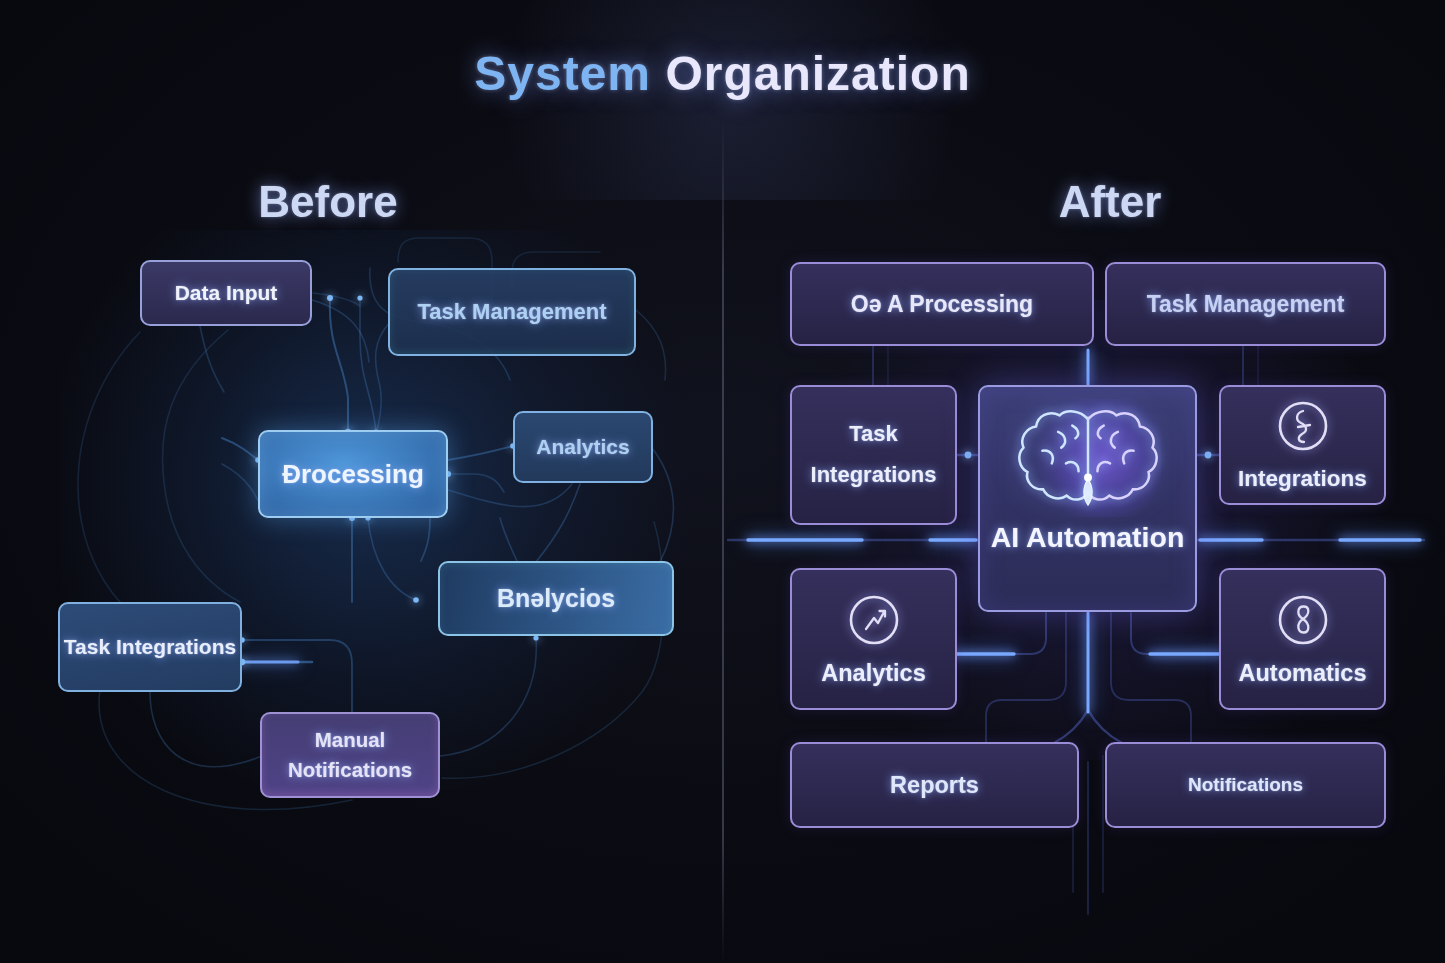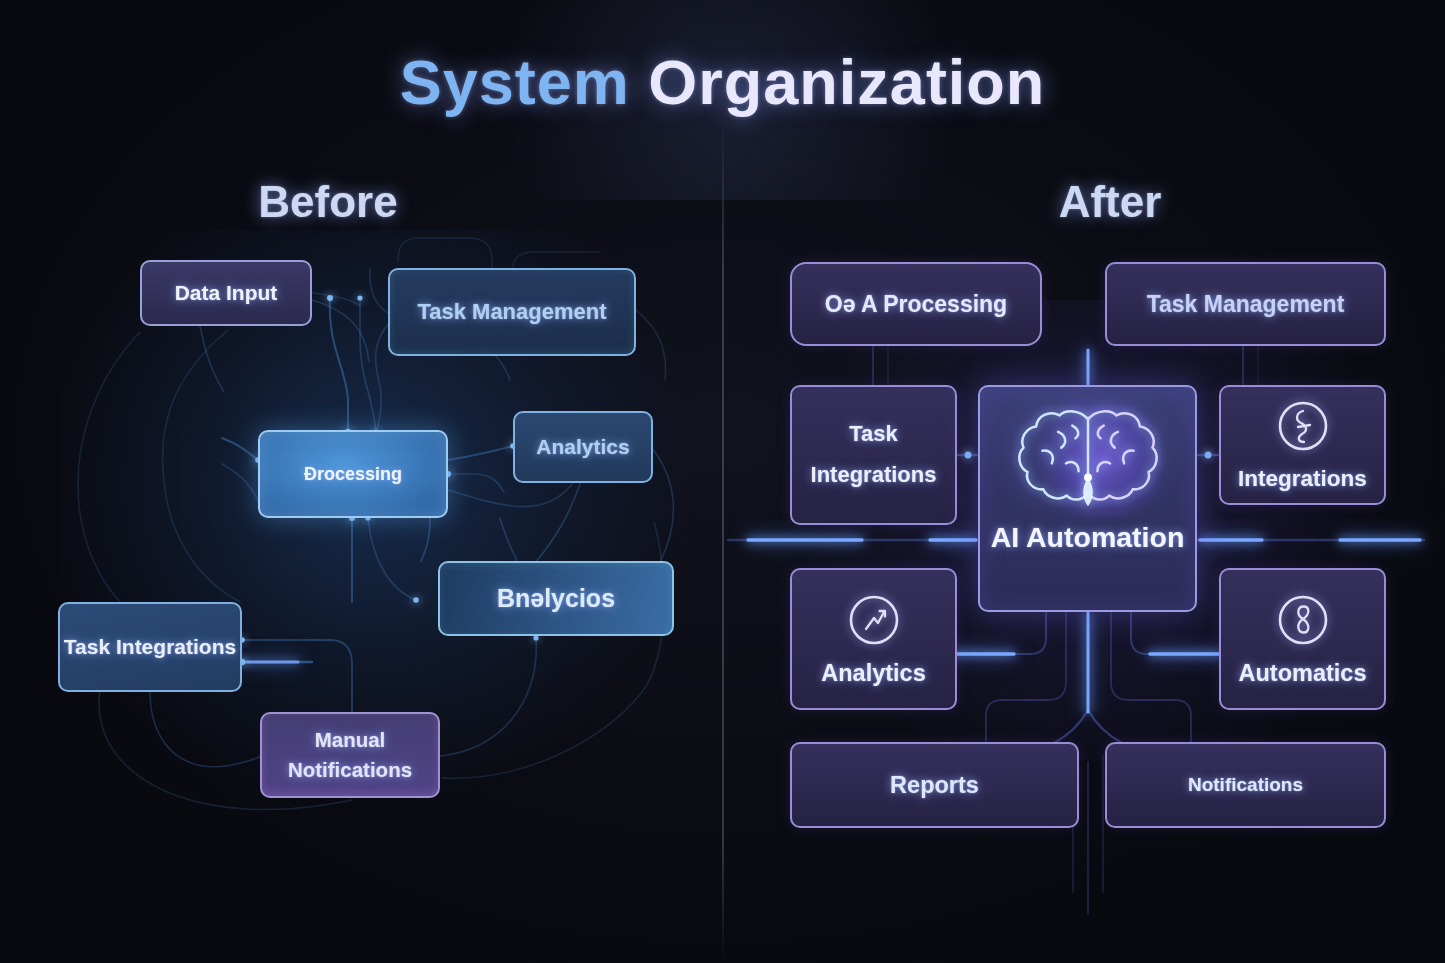--- a/index.html
+++ b/index.html
@@ -16,21 +16,21 @@
     background:radial-gradient(circle at 50% 45%, rgba(96,82,210,.22) 0%, rgba(60,50,140,.12) 50%, rgba(0,0,0,0) 75%);}
   .title-glow{left:420px;top:0;width:620px;height:200px;
     background:radial-gradient(circle at 50% 50%, rgba(120,140,230,.14) 0%, rgba(0,0,0,0) 70%);}
   .divider{position:absolute;left:722px;top:120px;width:2px;height:843px;
     background:linear-gradient(180deg, rgba(150,160,190,0) 0%, rgba(150,160,190,.30) 18%, rgba(150,160,190,.30) 85%, rgba(150,160,190,0) 100%);}
   .decor{position:absolute;left:0;top:0;pointer-events:none;}
   .decor .glowseg{filter:drop-shadow(0 0 5px #6e9dff) drop-shadow(0 0 9px rgba(90,140,255,.6));}
   .decor .dots{filter:drop-shadow(0 0 4px #8cc0ff);}
 
   .title{position:absolute;left:0;top:46px;width:1445px;margin:0;text-align:center;
-    font-size:63px;font-weight:800;letter-spacing:1px;
+    font-size:48px;font-weight:800;letter-spacing:1px;
     text-shadow:0 0 22px rgba(130,155,255,.55),0 0 4px rgba(200,215,255,.35);}
   .title .t1{color:#7db4f1;}
   .title .t2{color:#e9e7fb;}
   .heading{position:absolute;margin:11px;font-size:44px;font-weight:800;color:#ccd8f4;transform:translateX(-50%);
     text-shadow:0 0 16px rgba(140,165,255,.6),0 0 3px rgba(220,230,255,.35);}
   .before-h{left:317px;top:166px;}
   .after-h{left:1099px;top:166px;}
 
   .bx{position:absolute;border-radius:10px;border:2px solid;box-sizing:border-box;
     display:flex;flex-direction:column;align-items:center;justify-content:center;
@@ -38,38 +38,38 @@
     text-shadow:0 0 10px rgba(140,170,255,.8),0 0 2px rgba(225,235,255,.5);}
 
   
   .b-datainput{left:140px;top:260px;width:172px;height:66px;font-size:21px;color:#f0f2fa;
     background:linear-gradient(180deg,#3b3966,#2b294d);border-color:#98a0da;}
   .b-taskmgmt{left:388px;top:268px;width:248px;height:88px;font-size:22px;color:#aed0f2;
     background:linear-gradient(180deg,rgba(39,63,101,.92),rgba(29,47,78,.92));border-color:#7fb2e2;
     box-shadow:inset 0 -2px 8px rgba(80,200,200,.18);}
   .b-integrat{left:60px;top:384px;width:162px;height:93px;font-size:20.5px;line-height:1.45;color:#e8eefb;
     background:linear-gradient(165deg,#2c4a76,#223a5e);border-color:#6f9fd4;}
-  .b-drocessing{left:258px;top:430px;width:190px;height:88px;font-size:18px;color:#eef5ff;
+  .b-drocessing{left:258px;top:430px;width:190px;height:88px;font-size:26px;color:#eef5ff;
     background:radial-gradient(ellipse at 45% 38%,#4e97d9,#2f65a5 85%);border-color:#9ecdf2;
     box-shadow:0 0 26px rgba(85,155,225,.45),inset 0 0 18px rgba(160,210,255,.25);}
   .b-analytics{left:513px;top:411px;width:140px;height:72px;font-size:21px;color:#aed0f2;
     background:linear-gradient(180deg,#2b4871,#22395b);border-color:#7fb2e2;}
   .b-bnolycios{left:438px;top:561px;width:236px;height:75px;font-size:25px;color:#dcebfa;
     background:linear-gradient(100deg,#1f3b61,#3a6da5);border-color:#8cc4e8;
     box-shadow:inset 0 2px 8px rgba(120,220,220,.12);}
   .b-taskint{left:58px;top:602px;width:184px;height:90px;font-size:21px;line-height:1.45;color:#e8eefb;
     background:linear-gradient(170deg,#2d4b78,#233c61);border-color:#7fb0e0;}
   .b-manualnotif{left:260px;top:712px;width:180px;height:86px;font-size:20.5px;line-height:1.45;color:#e6e3f7;
     background:linear-gradient(180deg,#453e74,#4f4386);border-color:#9f92d4;
     box-shadow:inset 0 -3px 9px rgba(190,120,220,.28);}
 
   
   .a-box{background:linear-gradient(180deg,#35305c,#262244);border-color:#9b8cd8;
     box-shadow:0 0 14px rgba(100,80,200,.18);}
-  .a-oa{left:790px;top:262px;width:252px;height:84px;font-size:23px;color:#e9e8fa;border-radius:16px;}
+  .a-oa{left:790px;top:262px;width:304px;height:84px;font-size:23px;color:#e9e8fa;}
   .a-taskmgmt{left:1105px;top:262px;width:281px;height:84px;font-size:23px;color:#c7d1f4;}
   .a-taskint{left:790px;top:385px;width:167px;height:140px;font-size:22px;line-height:1.85;color:#eceefc;}
   .a-integrations{left:1219px;top:385px;width:167px;height:120px;font-size:22.5px;color:#eceefc;gap:12px;}
   .a-analytics{left:790px;top:568px;width:167px;height:142px;font-size:23.5px;color:#eceefc;gap:12px;}
   .a-automatics{left:1219px;top:568px;width:167px;height:142px;font-size:23.5px;color:#eceefc;gap:12px;}
   .a-reports{left:790px;top:742px;width:289px;height:86px;font-size:23.5px;color:#dfe7fb;}
   .a-notifications{left:1105px;top:742px;width:281px;height:86px;font-size:19px;color:#dfe7fb;}
   .a-ai{left:978px;top:385px;width:219px;height:227px;font-size:28.5px;line-height:1.3;color:#f4f5ff;
     background:linear-gradient(180deg,#3c4077 0%,#333466 45%,#2b2c55 100%);border-color:#9a9be0;
     box-shadow:0 0 34px rgba(110,100,230,.38),inset 0 0 24px rgba(90,80,190,.3);

